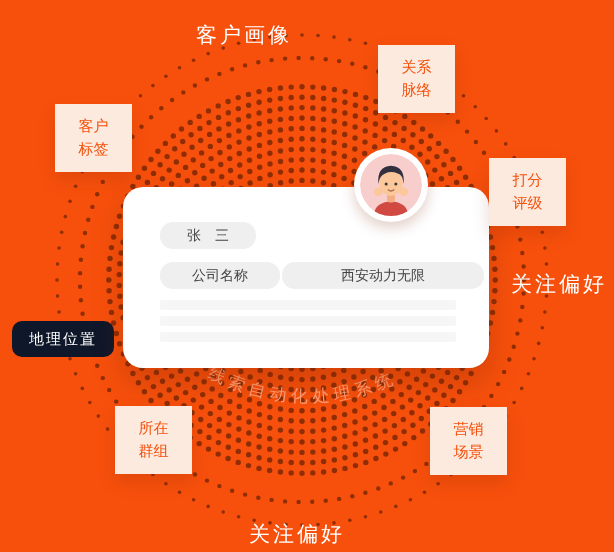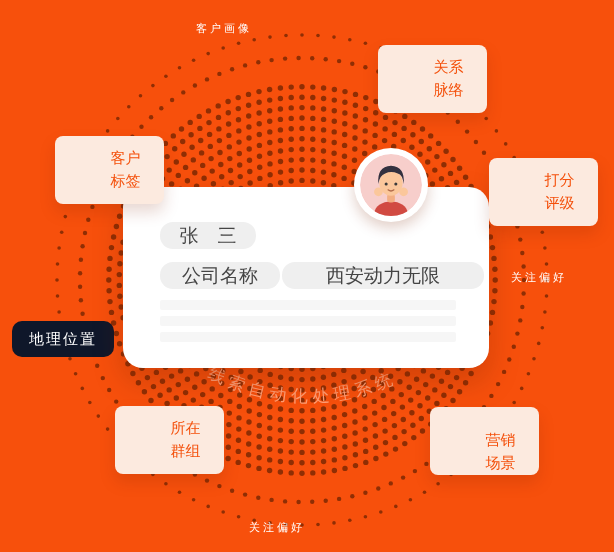--- a/index.html
+++ b/index.html
@@ -11,69 +11,68 @@
   .stage{
     position:relative;width:614px;height:552px;
     background:#F7500C;overflow:hidden;
   }
   #deco-svg{position:absolute;left:0;top:0;z-index:1;}
   #deco-svg text{font-family:"DejaVu Sans","Liberation Sans",sans-serif;}
 
   
   .plain-label{
     position:absolute;z-index:4;color:#ffffff;
-    font-size:11px;font-weight:500;letter-spacing:3px;white-space:nowrap;
+    font-size:21px;font-weight:500;letter-spacing:3px;white-space:nowrap;
   }
   .label-top{left:196px;top:21px;}
   .label-right{left:511px;top:270px;}
   .label-bottom{left:249px;top:520px;}
 
   
   .geo-tab{
     position:absolute;left:12px;top:321px;width:102px;height:36px;
     background:#0f172a;border-radius:10px;z-index:3;
     display:flex;align-items:center;justify-content:center;
     color:#ffffff;font-size:15px;font-weight:500;letter-spacing:2px;
   }
 
   
   .tag-box{
     position:absolute;width:77px;height:68px;z-index:4;
-    background:#FCEADF;border-radius:8px;
+    background:#FCEADF;border-radius:0;
     display:flex;flex-direction:column;align-items:center;justify-content:center;
     color:#F4500B;font-size:15px;line-height:23px;font-weight:500;
     box-shadow:0 8px 16px rgba(125,35,0,.18);
-    padding-left:32px;
   }
   .tag-relationship{left:378px;top:45px;}
   .tag-rating{left:489px;top:158px;}
-  .tag-customer{left:55px;top:136px;}
+  .tag-customer{left:55px;top:104px;}
   .tag-group{left:95px;top:406px;margin-left:20px;}
-  .tag-marketing{left:430px;top:407px;justify-content:flex-end;}
+  .tag-marketing{left:430px;top:407px;}
 
   
   .card{
     position:absolute;left:123px;top:187px;width:366px;height:181px;
     background:#ffffff;border-radius:20px;z-index:3;
     box-shadow:0 14px 30px rgba(125,35,0,.30);
   }
   .avatar{
     position:absolute;left:231px;top:-39px;width:74px;height:74px;
     border-radius:50%;background:#ffffff;
     display:flex;align-items:center;justify-content:center;
     box-shadow:0 6px 14px rgba(125,35,0,.22);
   }
   .avatar-inner{
     width:62px;height:62px;border-radius:50%;overflow:hidden;flex:0 0 auto;
   }
   .avatar-inner svg{display:block;width:62px;height:62px;}
   .field{
     position:absolute;height:27px;background:#EFEFEF;border-radius:13px;
     display:flex;align-items:center;justify-content:center;
-    color:#444444;font-size:19px;white-space:nowrap;
+    color:#444444;font-size:14px;white-space:nowrap;
   }
   .name-field{left:37px;top:35px;width:96px;}
   .company-label-field{left:37px;top:75px;width:120px;}
   .company-value-field{left:159px;top:75px;width:202px;}
   .ph-line{
     position:absolute;left:37px;width:296px;height:10px;
     background:#F6F6F6;border-radius:2px;
   }
   .ph-1{top:113px;}
   .ph-2{top:129px;}

